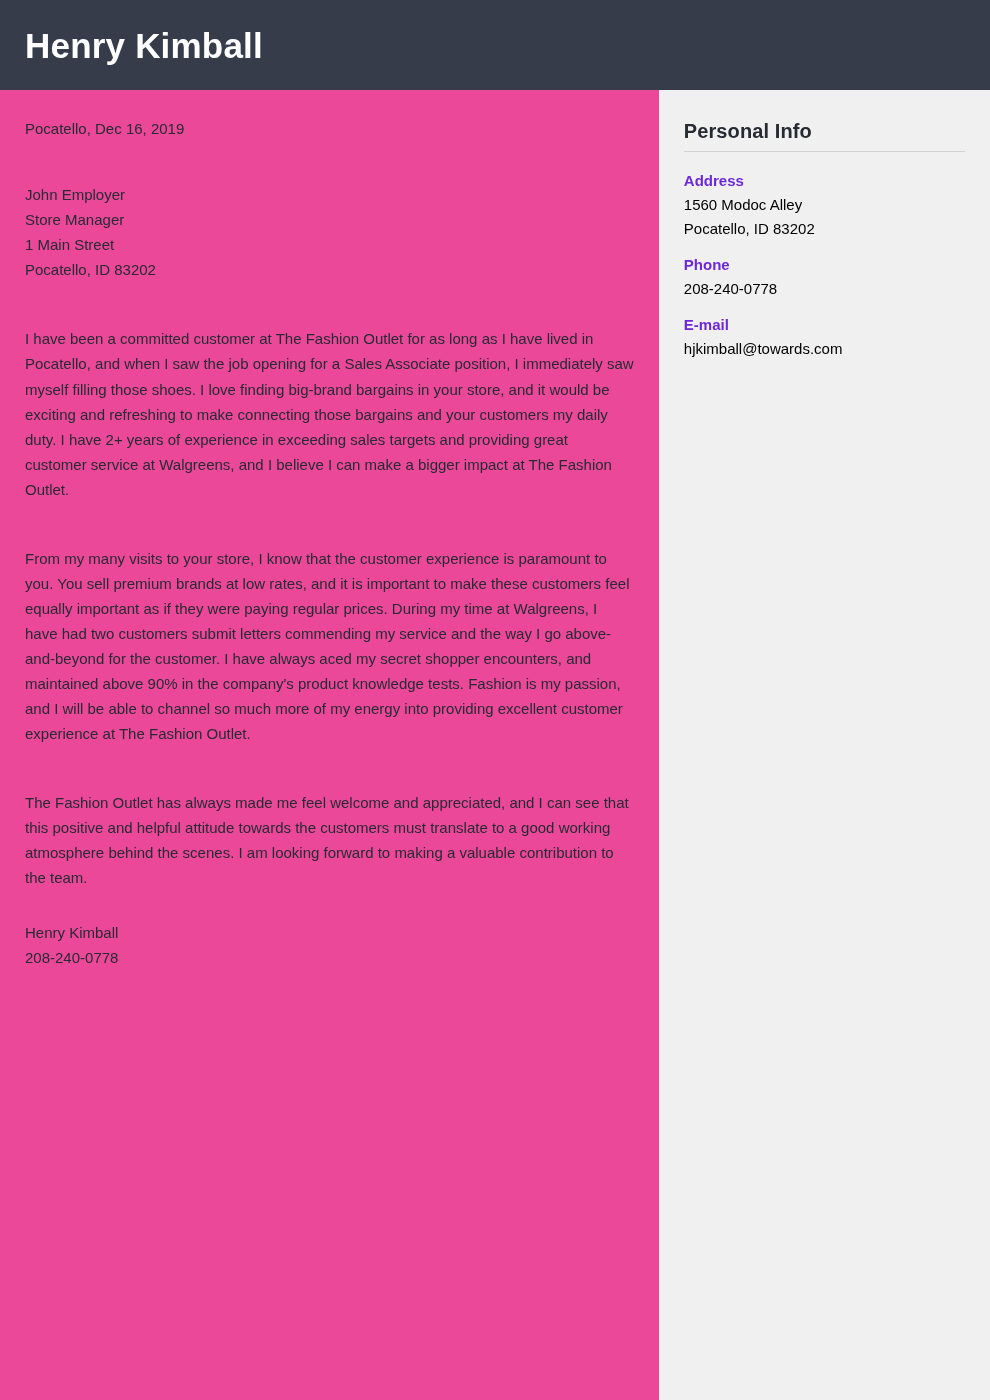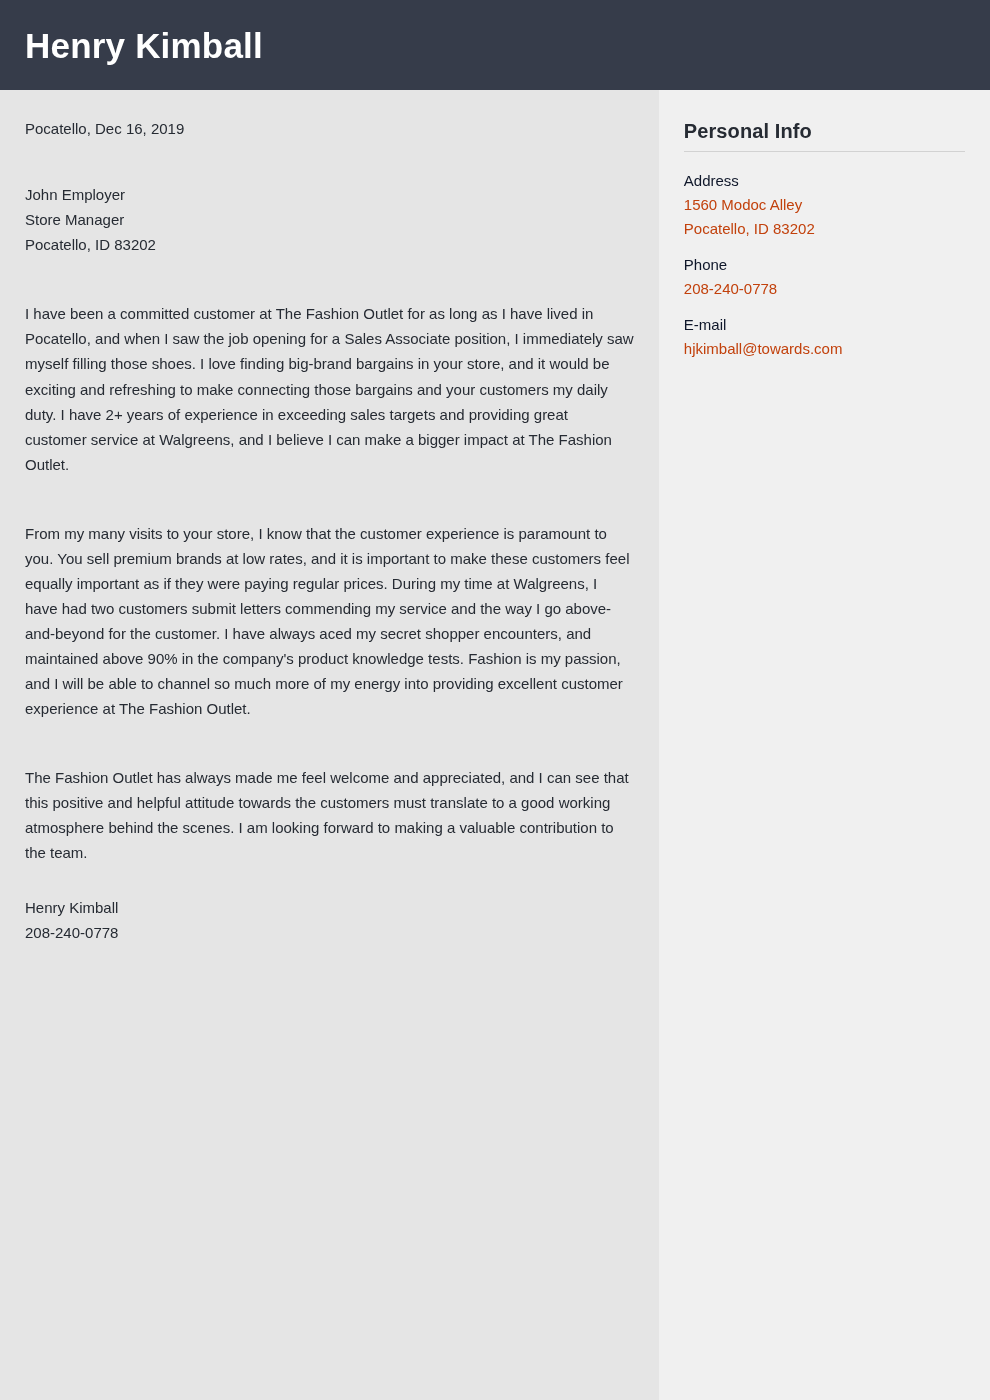--- a/index.html
+++ b/index.html
@@ -37,21 +37,21 @@
   }
   .body-wrap {
     display: flex;
     height: 1310px;
     box-sizing: border-box;
   }
   .letter {
     width: 693px;
     box-sizing: border-box;
     padding: 27px 25px 0 25px;
-    background: #e5e5e5;
+    background: #ec4899;
   }
   .sidebar {
     width: 347px;
     box-sizing: border-box;
     background: #f0f0f0;
     padding: 30px 25px 12px 25px;
   }
   .date {
     font-size: 15px;
     line-height: 1.55;
@@ -97,48 +97,49 @@
   .side-rule {
     border: 0;
     border-top: 1px solid #d2d2d2;
     margin: 0 0 20px 0;
   }
   .side-block {
     margin-bottom: 15px;
   }
   .side-label {
     font-size: 15px;
-    font-weight: normal;
-    color: #0f172a;
+    font-weight: bold;
+    color: #6d28d9;
     margin-bottom: 4px;
   }
   .side-val {
     font-size: 15px;
     line-height: 1.6;
-    color: #c2410c;
+    color: #000000;
   }
 </style>
 </head>
 <body>
 
 <div class="page">
 
   <div class="header">
     <div class="header-name">Henry Kimball</div>
   </div>
 
   <div class="body-wrap">
 
     <div class="letter">
 
       <div class="date">Pocatello, Dec 16, 2019</div>
 
       <div class="recipient">
         <div>John Employer</div>
         <div>Store Manager</div>
+        <div>1 Main Street</div>
         <div>Pocatello, ID 83202</div>
       </div>
 
 
       <p class="para">I have been a committed customer at The Fashion Outlet for as long as I have lived in Pocatello, and when I saw the job opening for a Sales Associate position, I immediately saw myself filling those shoes. I love finding big-brand bargains in your store, and it would be exciting and refreshing to make connecting those bargains and your customers my daily duty. I have 2+ years of experience in exceeding sales targets and providing great customer service at Walgreens, and I believe I can make a bigger impact at The Fashion Outlet.</p>
       <p class="para">From my many visits to your store, I know that the customer experience is paramount to you. You sell premium brands at low rates, and it is important to make these customers feel equally important as if they were paying regular prices. During my time at Walgreens, I have had two customers submit letters commending my service and the way I go above-and-beyond for the customer. I have always aced my secret shopper encounters, and maintained above 90% in the company's product knowledge tests. Fashion is my passion, and I will be able to channel so much more of my energy into providing excellent customer experience at The Fashion Outlet.</p>
       <p class="para">The Fashion Outlet has always made me feel welcome and appreciated, and I can see that this positive and helpful attitude towards the customers must translate to a good working atmosphere behind the scenes. I am looking forward to making a valuable contribution to the team.</p>
 
 
       <div class="signature">

